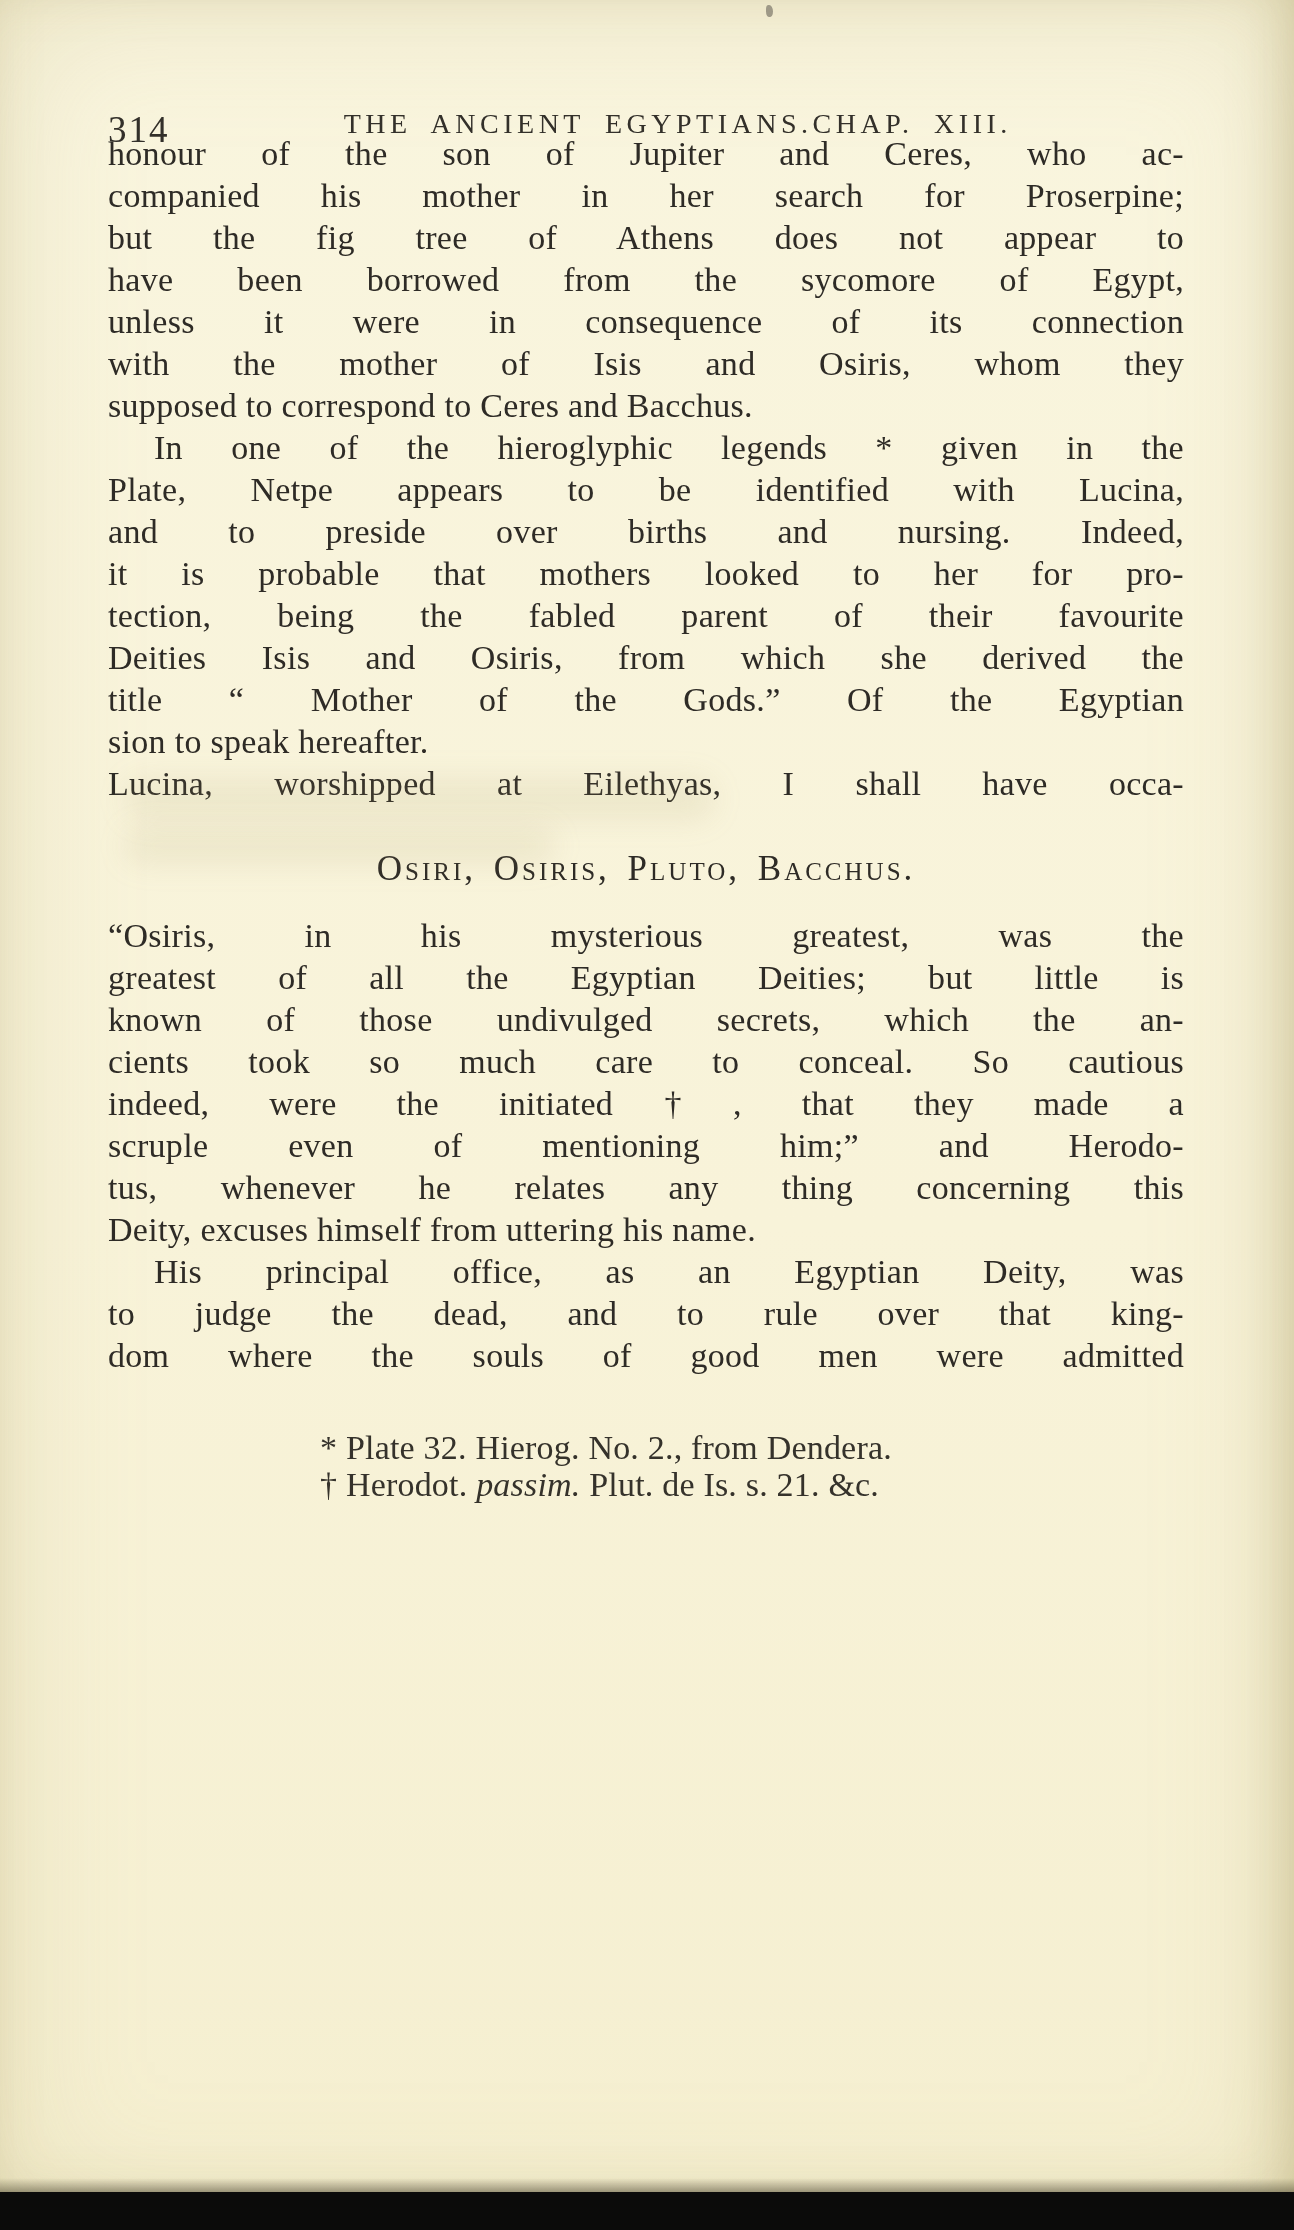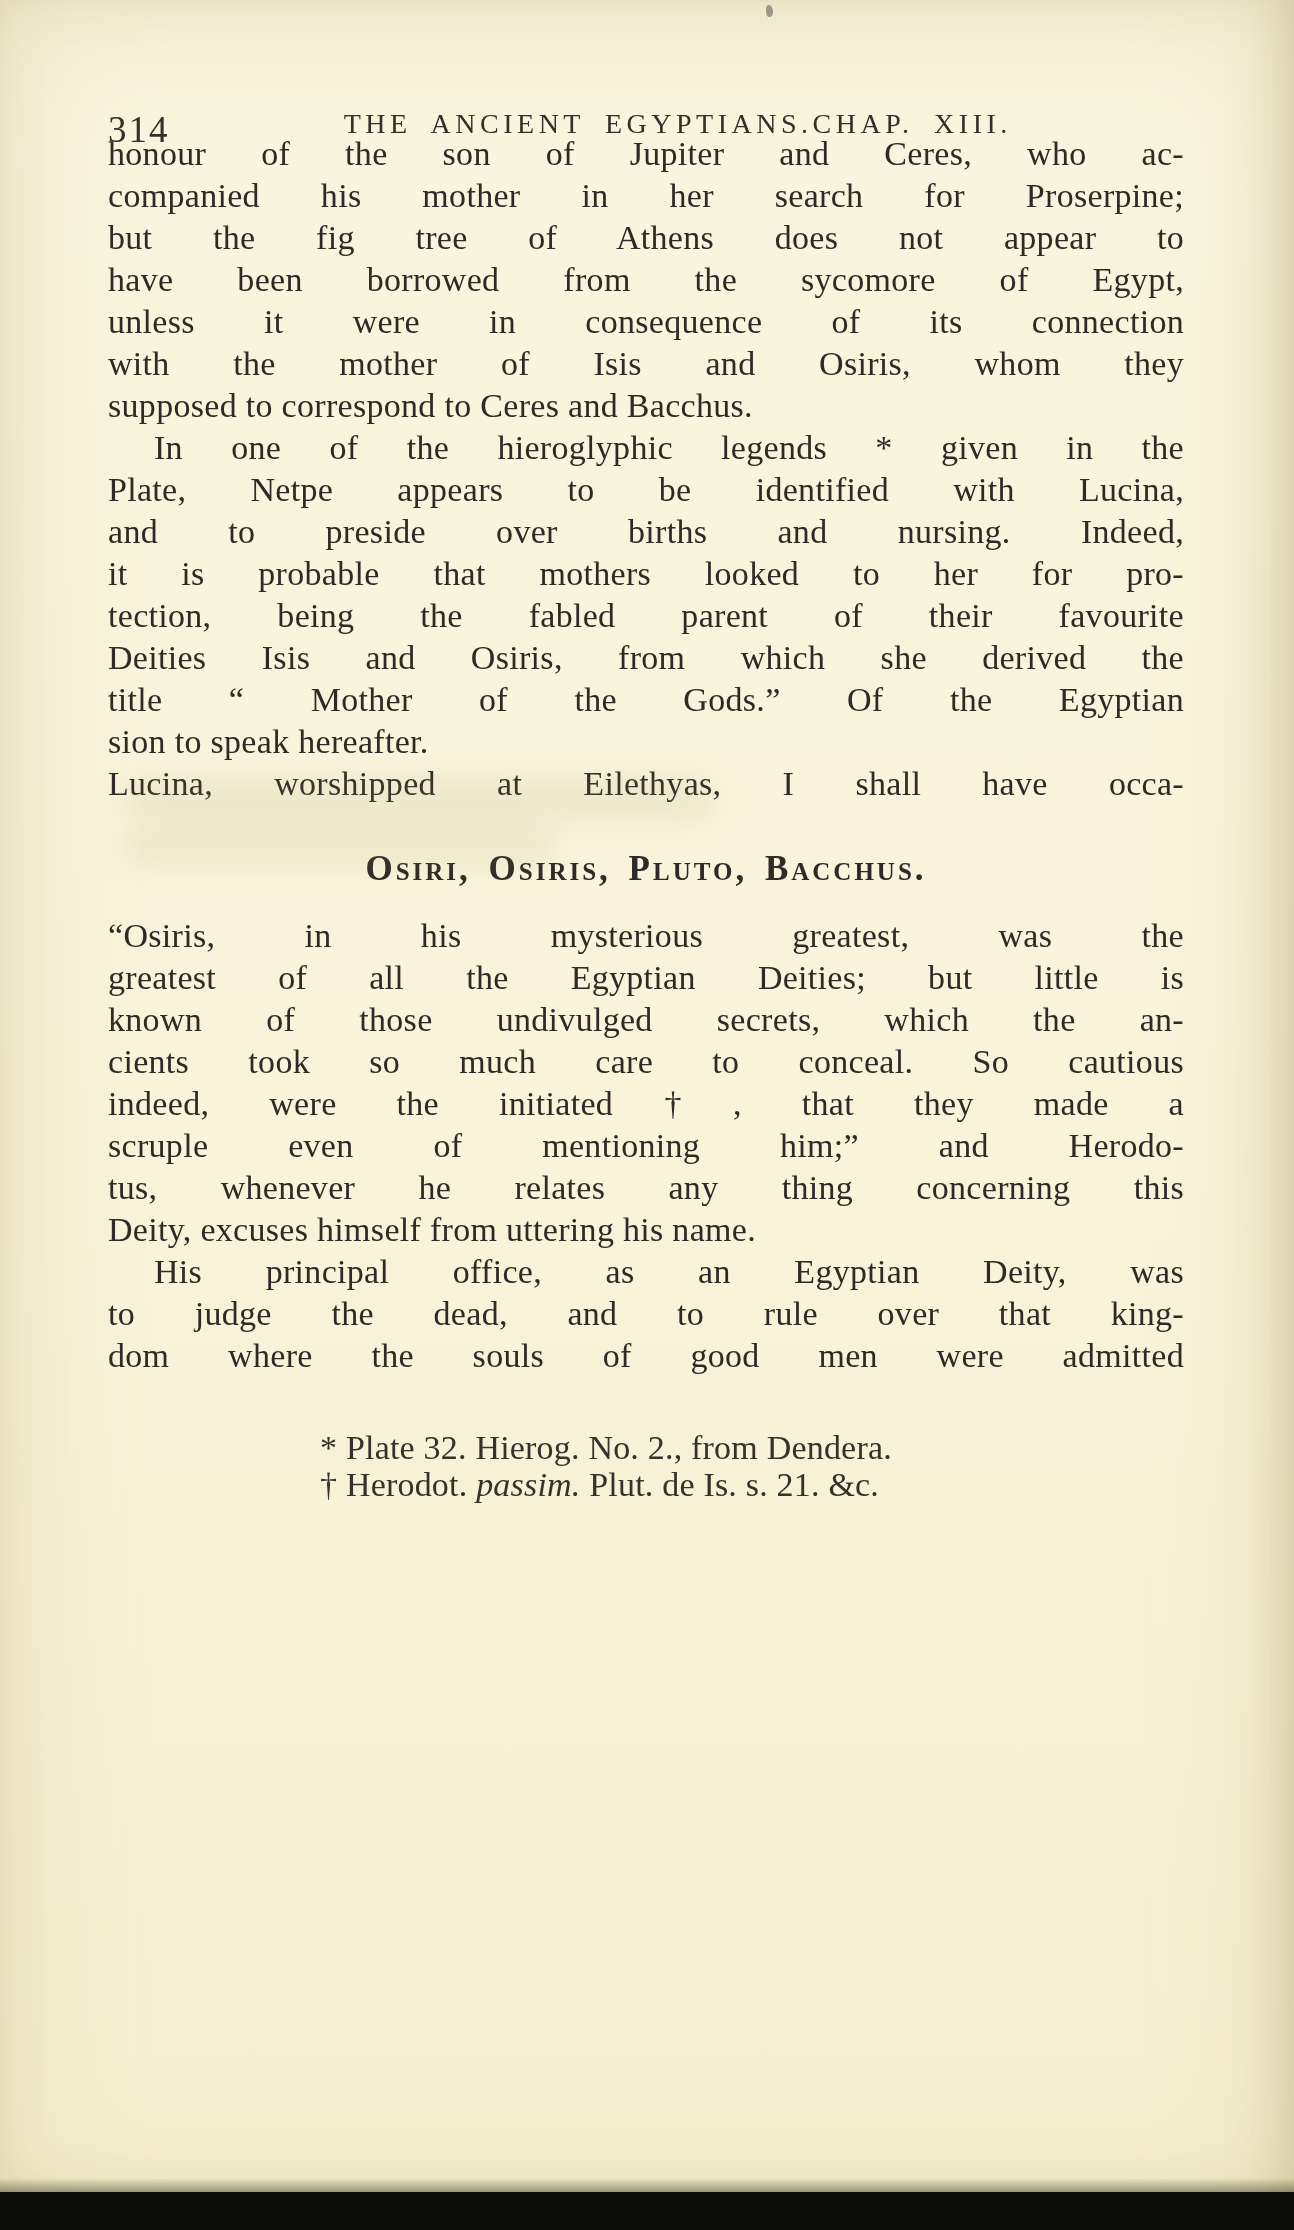--- a/index.html
+++ b/index.html
@@ -70,21 +70,21 @@
     text-align: justify;
     text-align-last: justify;
     white-space: normal;
   }
   .line.last { text-align-last: left; }
   .line.indent { padding-left: 46px; }
   .section-heading {
     margin-top: 42px;
     margin-bottom: 24px;
     text-align: center;
-    font-weight: bold;
+    font-weight: normal;
     font-variant: small-caps;
     font-size: 35px;
     letter-spacing: 3px;
     word-spacing: 6px;
     line-height: 44px;
     color: #2e2b26;
   }
   .footnotes {
     margin-top: 52px;
     padding-left: 212px;

